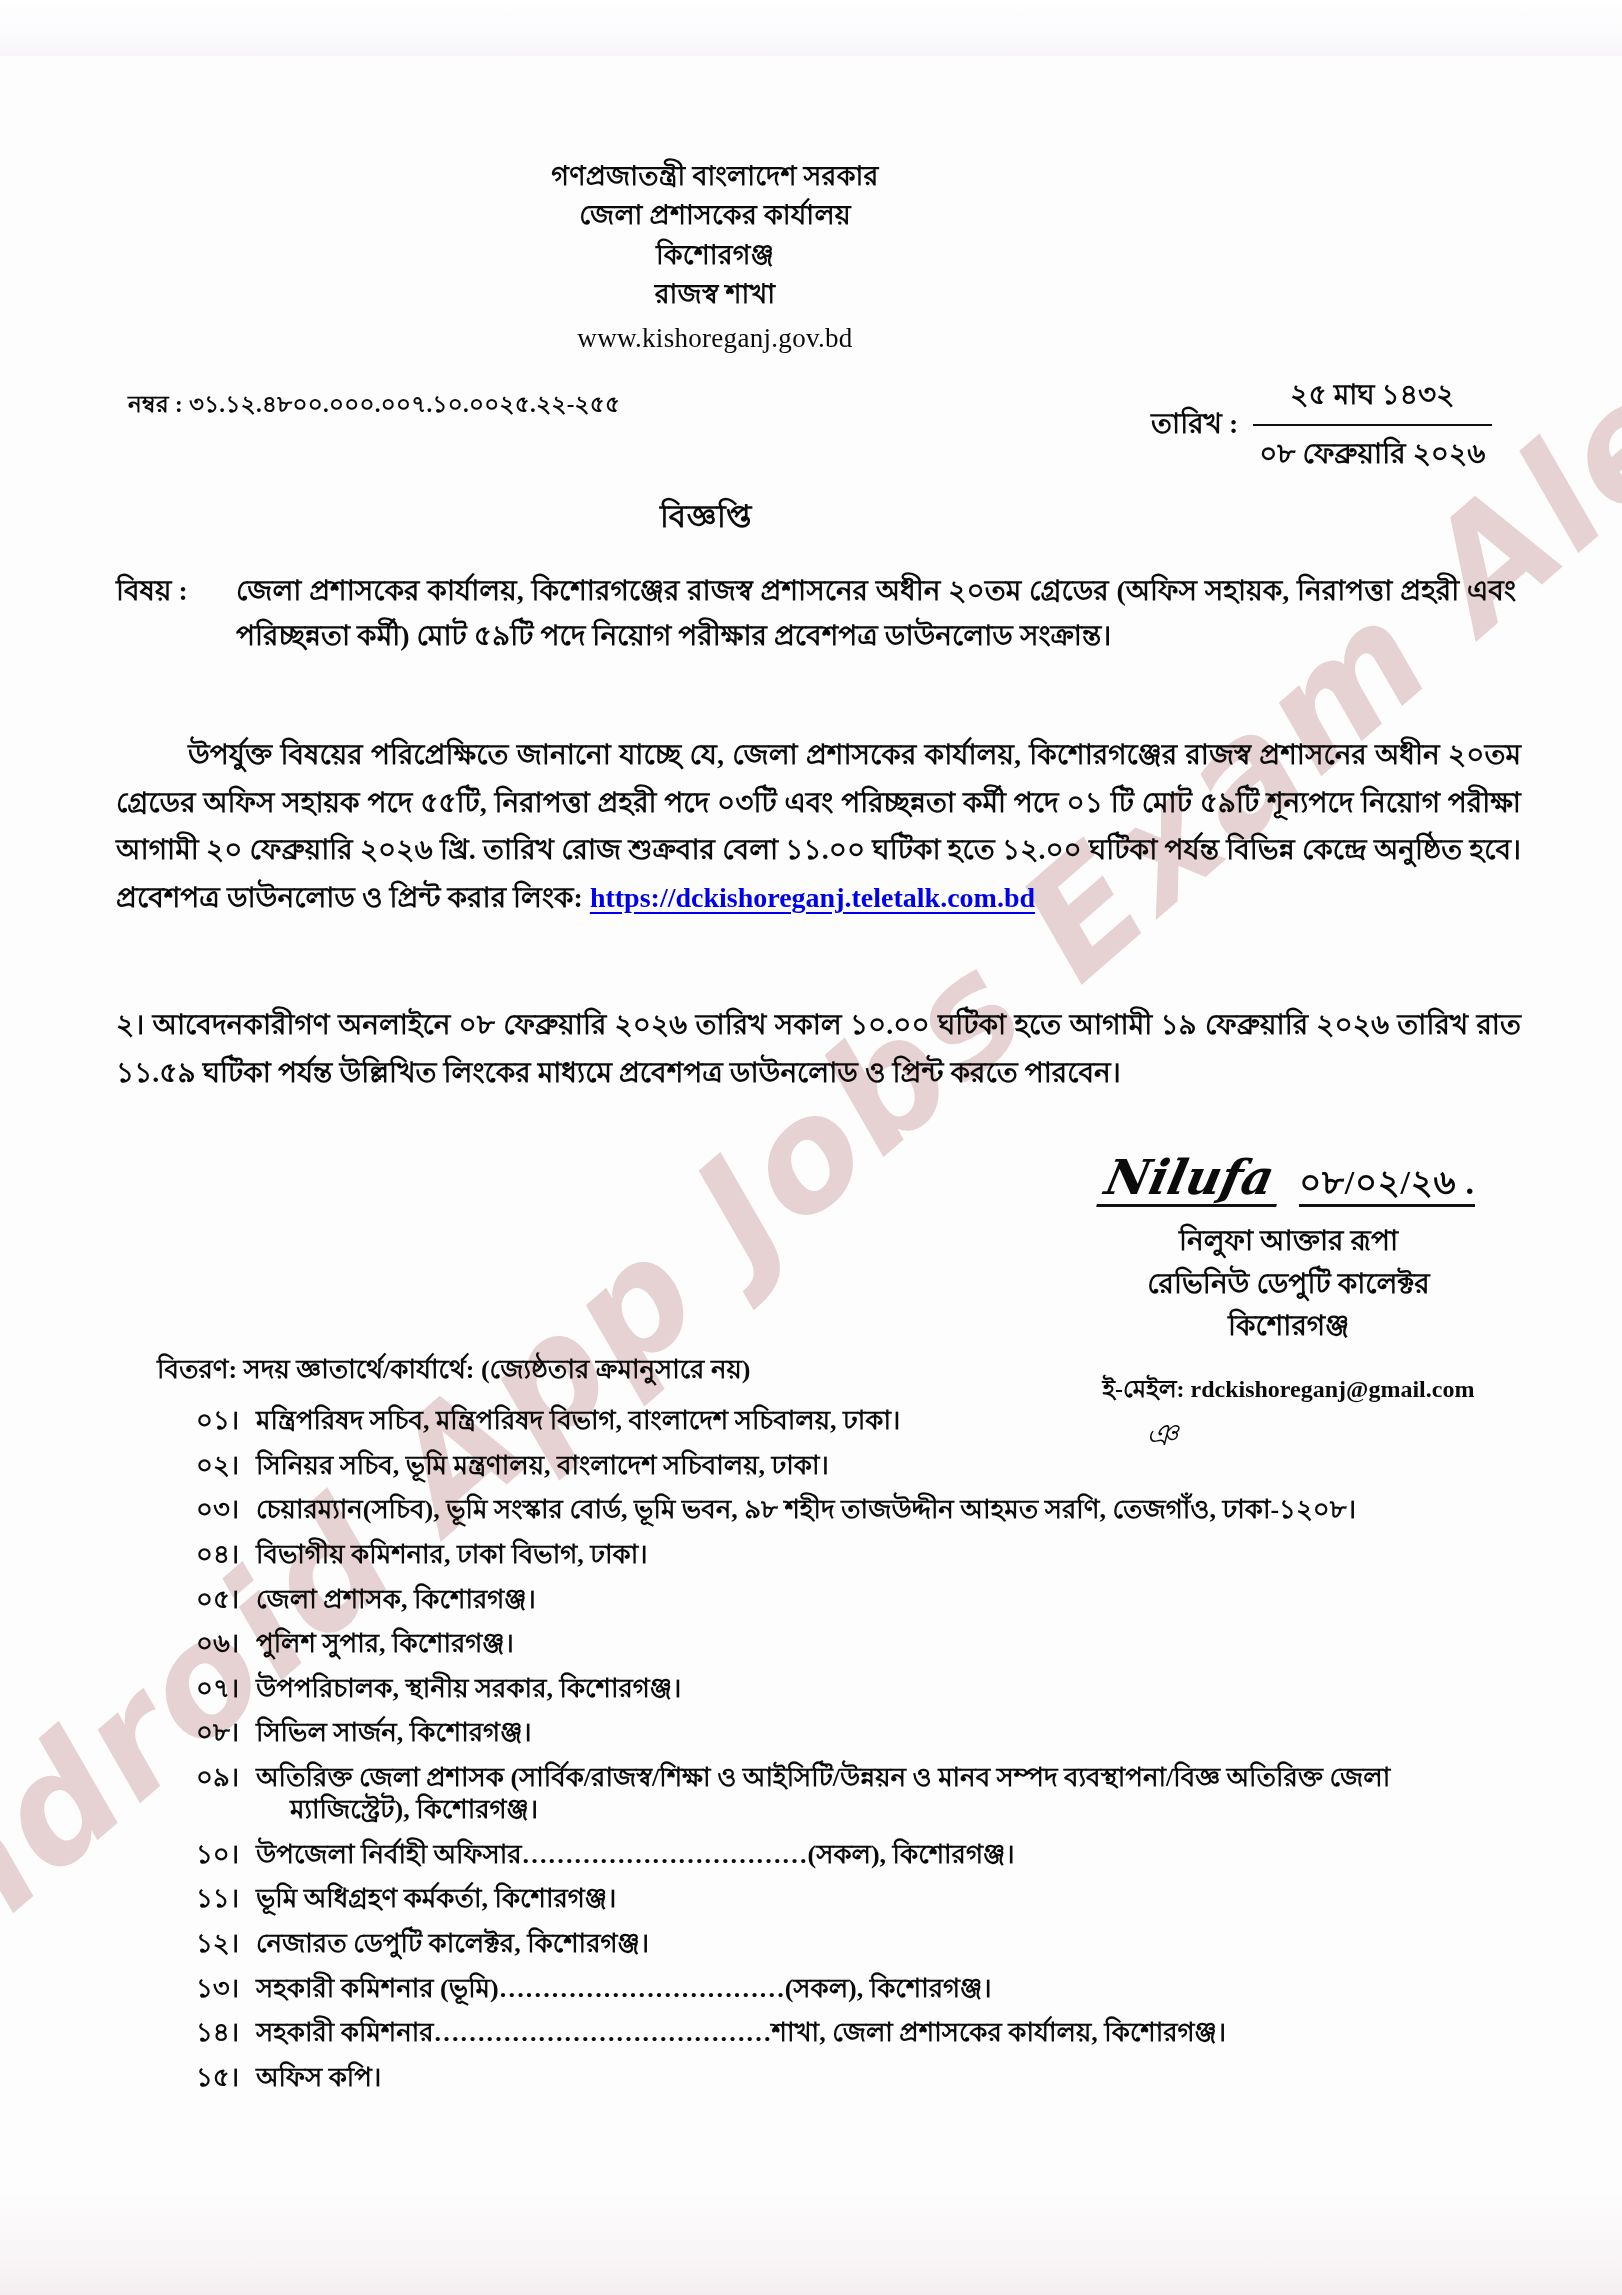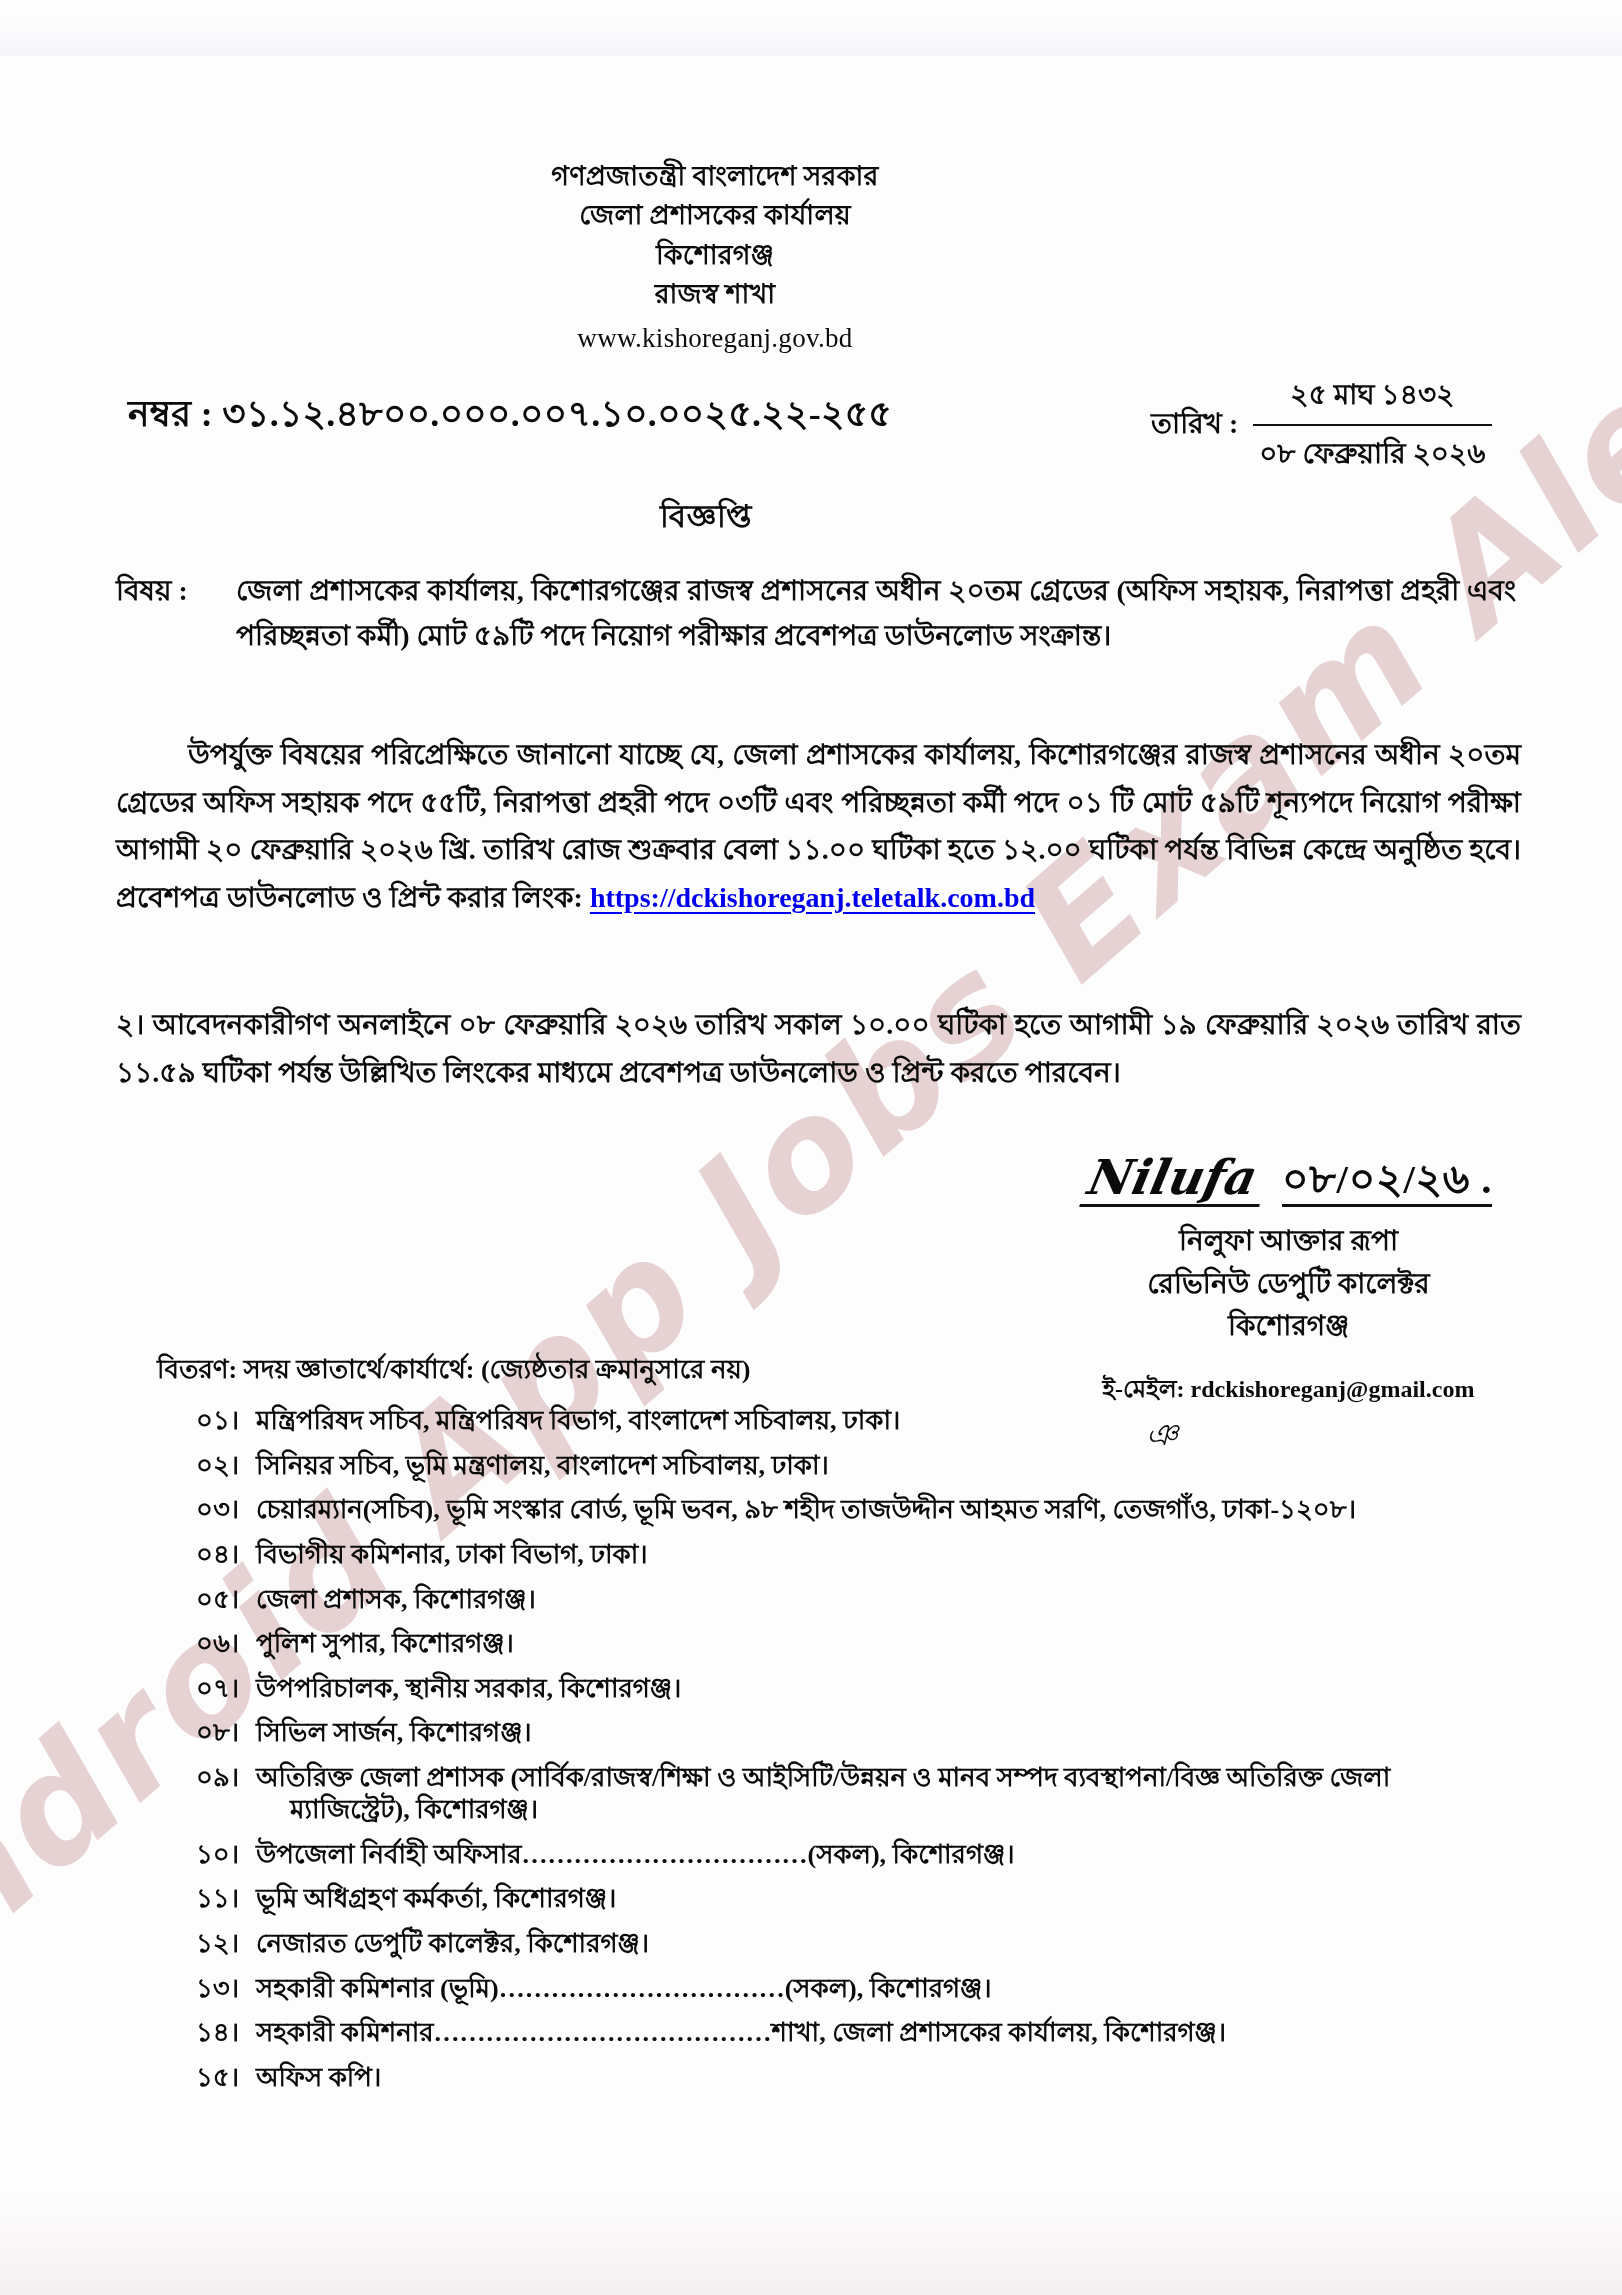--- a/index.html
+++ b/index.html
@@ -81,21 +81,21 @@
     font-weight: 500;
     margin-top: 3.9px;
     letter-spacing: 0.3px;
   }
 
   
   .memo-no {
     position: absolute;
     top: 386px;
     left: 128px;
-    font-size: 36px;
+    font-size: 23px;
     font-weight: 600;
     letter-spacing: 0.3px;
   }
   .date-block {
     position: absolute;
     top: 373px;
     left: 1151px;
     display: flex;
     align-items: center;
     font-size: 28px;
@@ -181,21 +181,21 @@
     font-family: "DejaVu Serif", serif;
     font-style: italic;
     font-size: 48px;
     font-weight: 600;
     line-height: 1;
     transform: skewX(-12deg);
     border-bottom: 3.3px solid #111;
     padding: 0 9.2px 2.6px 3.9px;
   }
   .sig-date {
-    font-size: 41px;
+    font-size: 34px;
     font-weight: 700;
     line-height: 1;
     border-bottom: 3.3px solid #111;
     padding-bottom: 3.9px;
     letter-spacing: 0.7px;
   }
   .sig-lines {
     margin-top: 13px;
     font-size: 28px;
     font-weight: 600;

